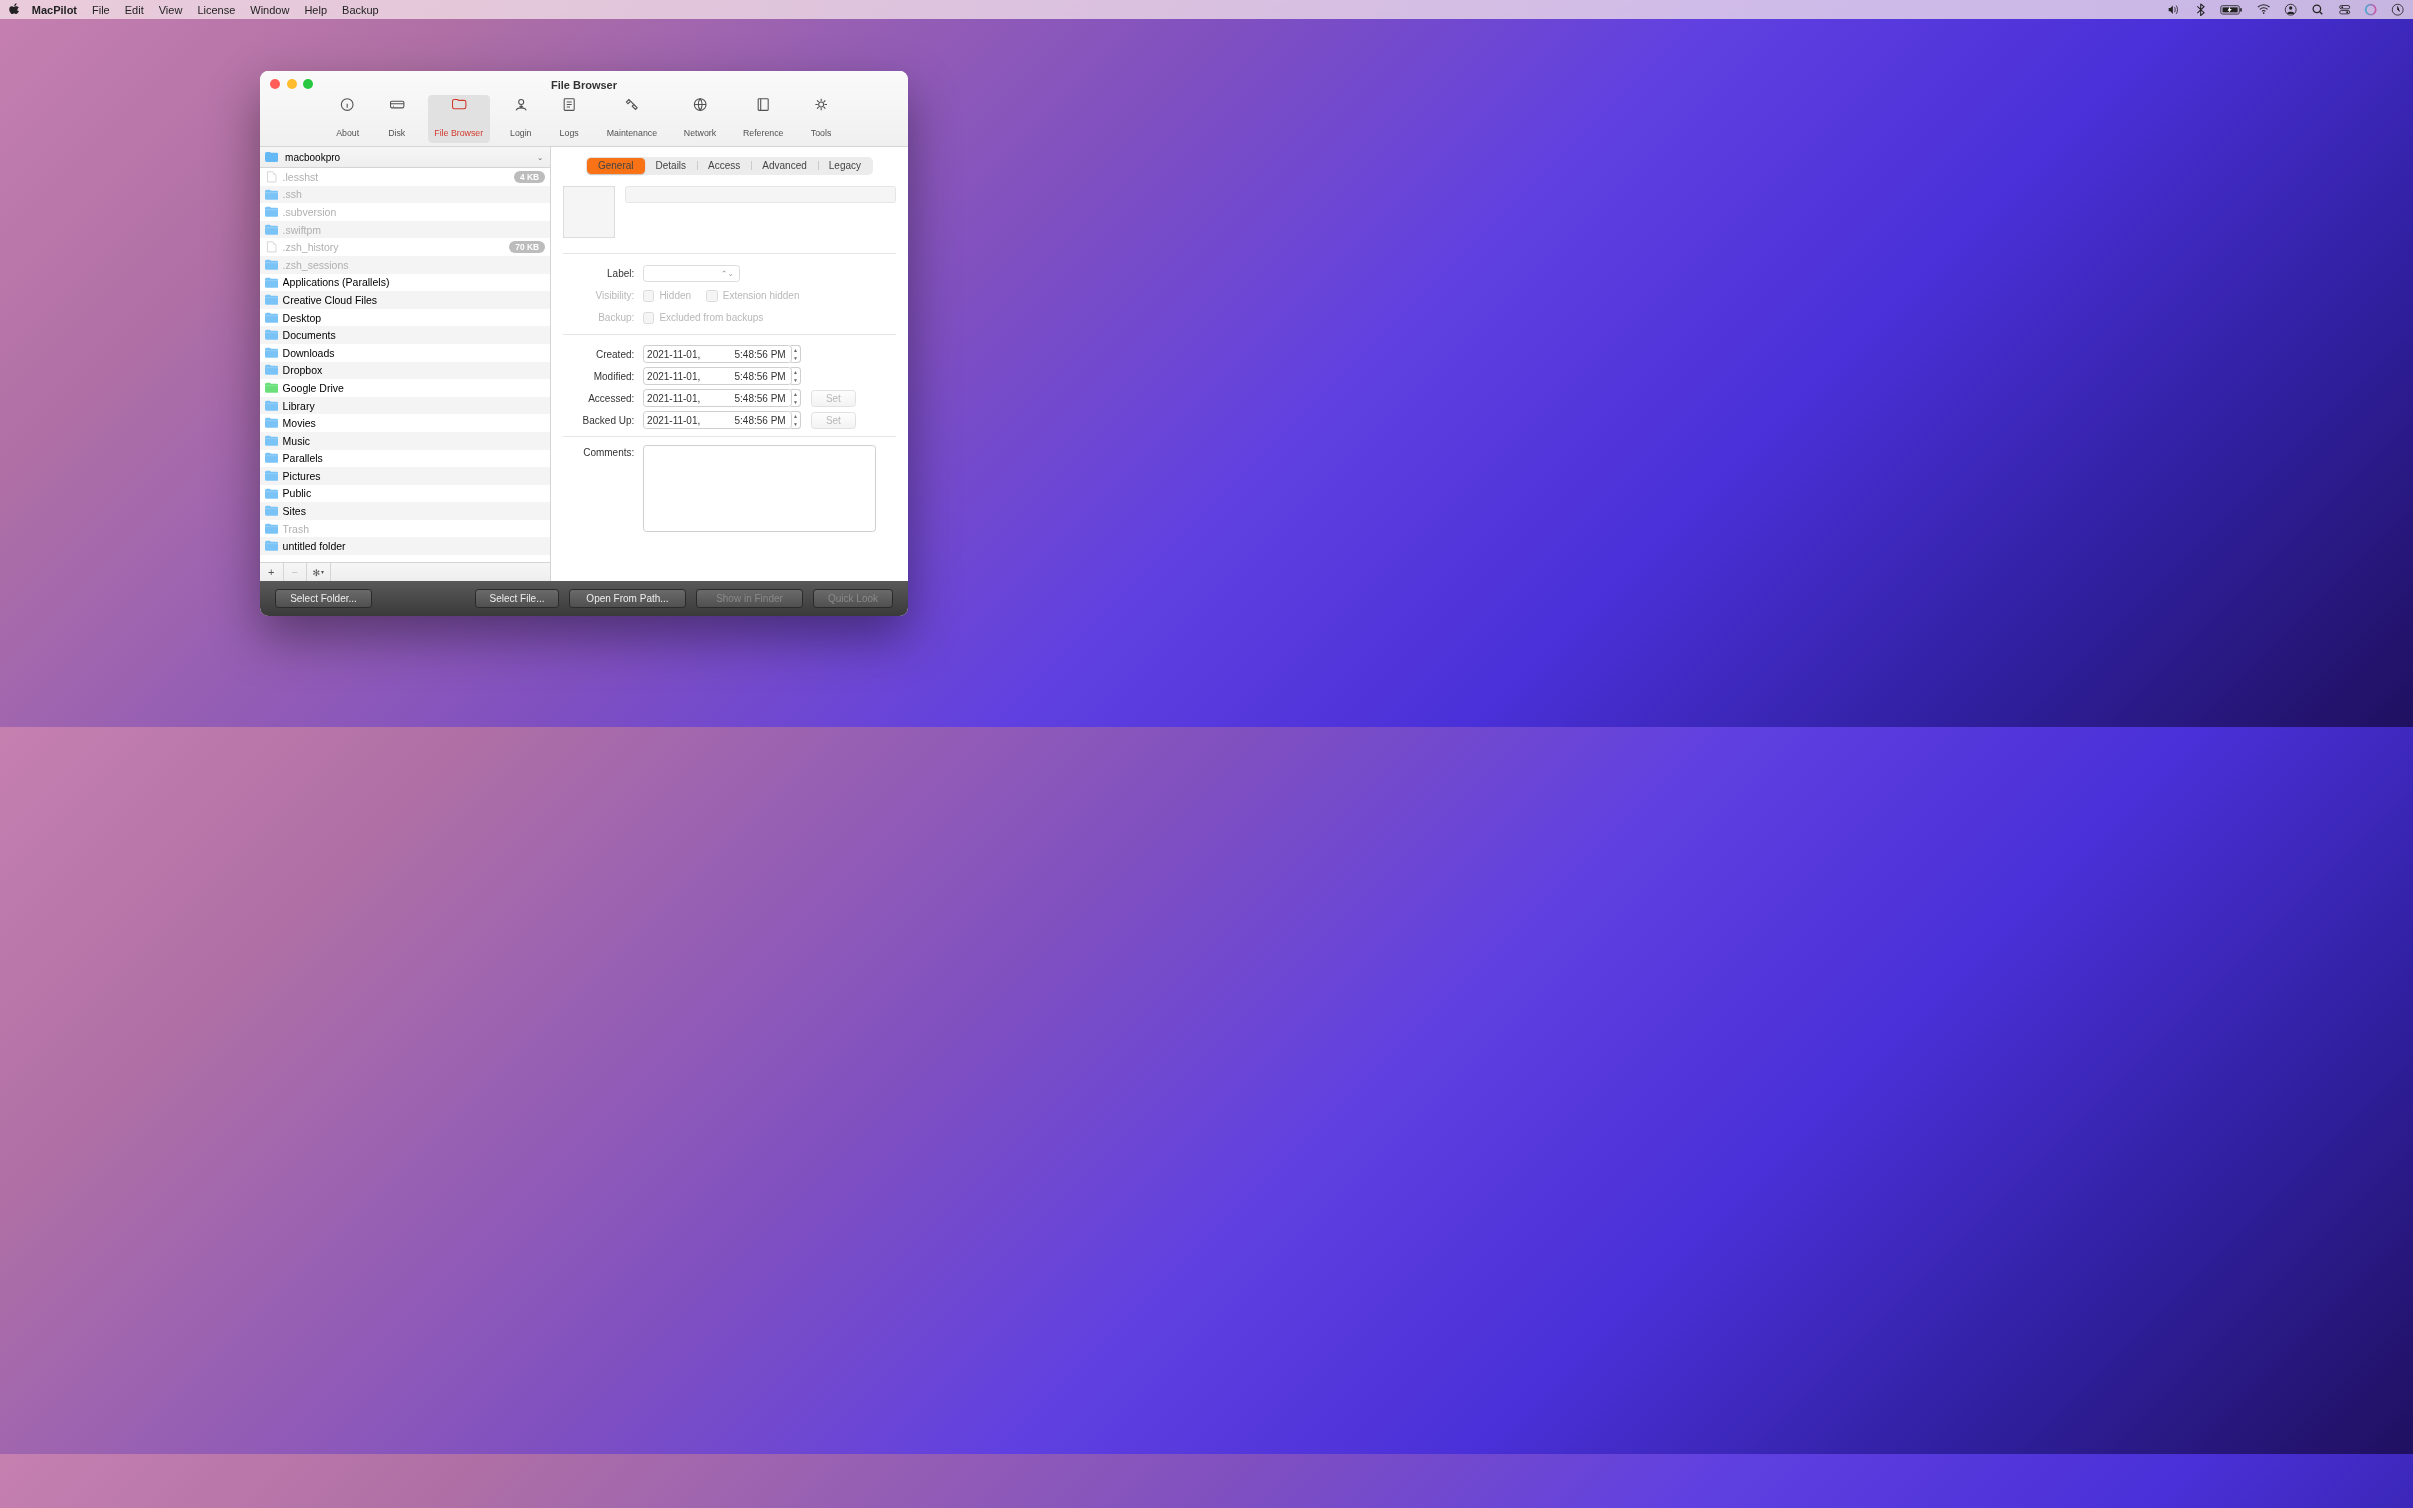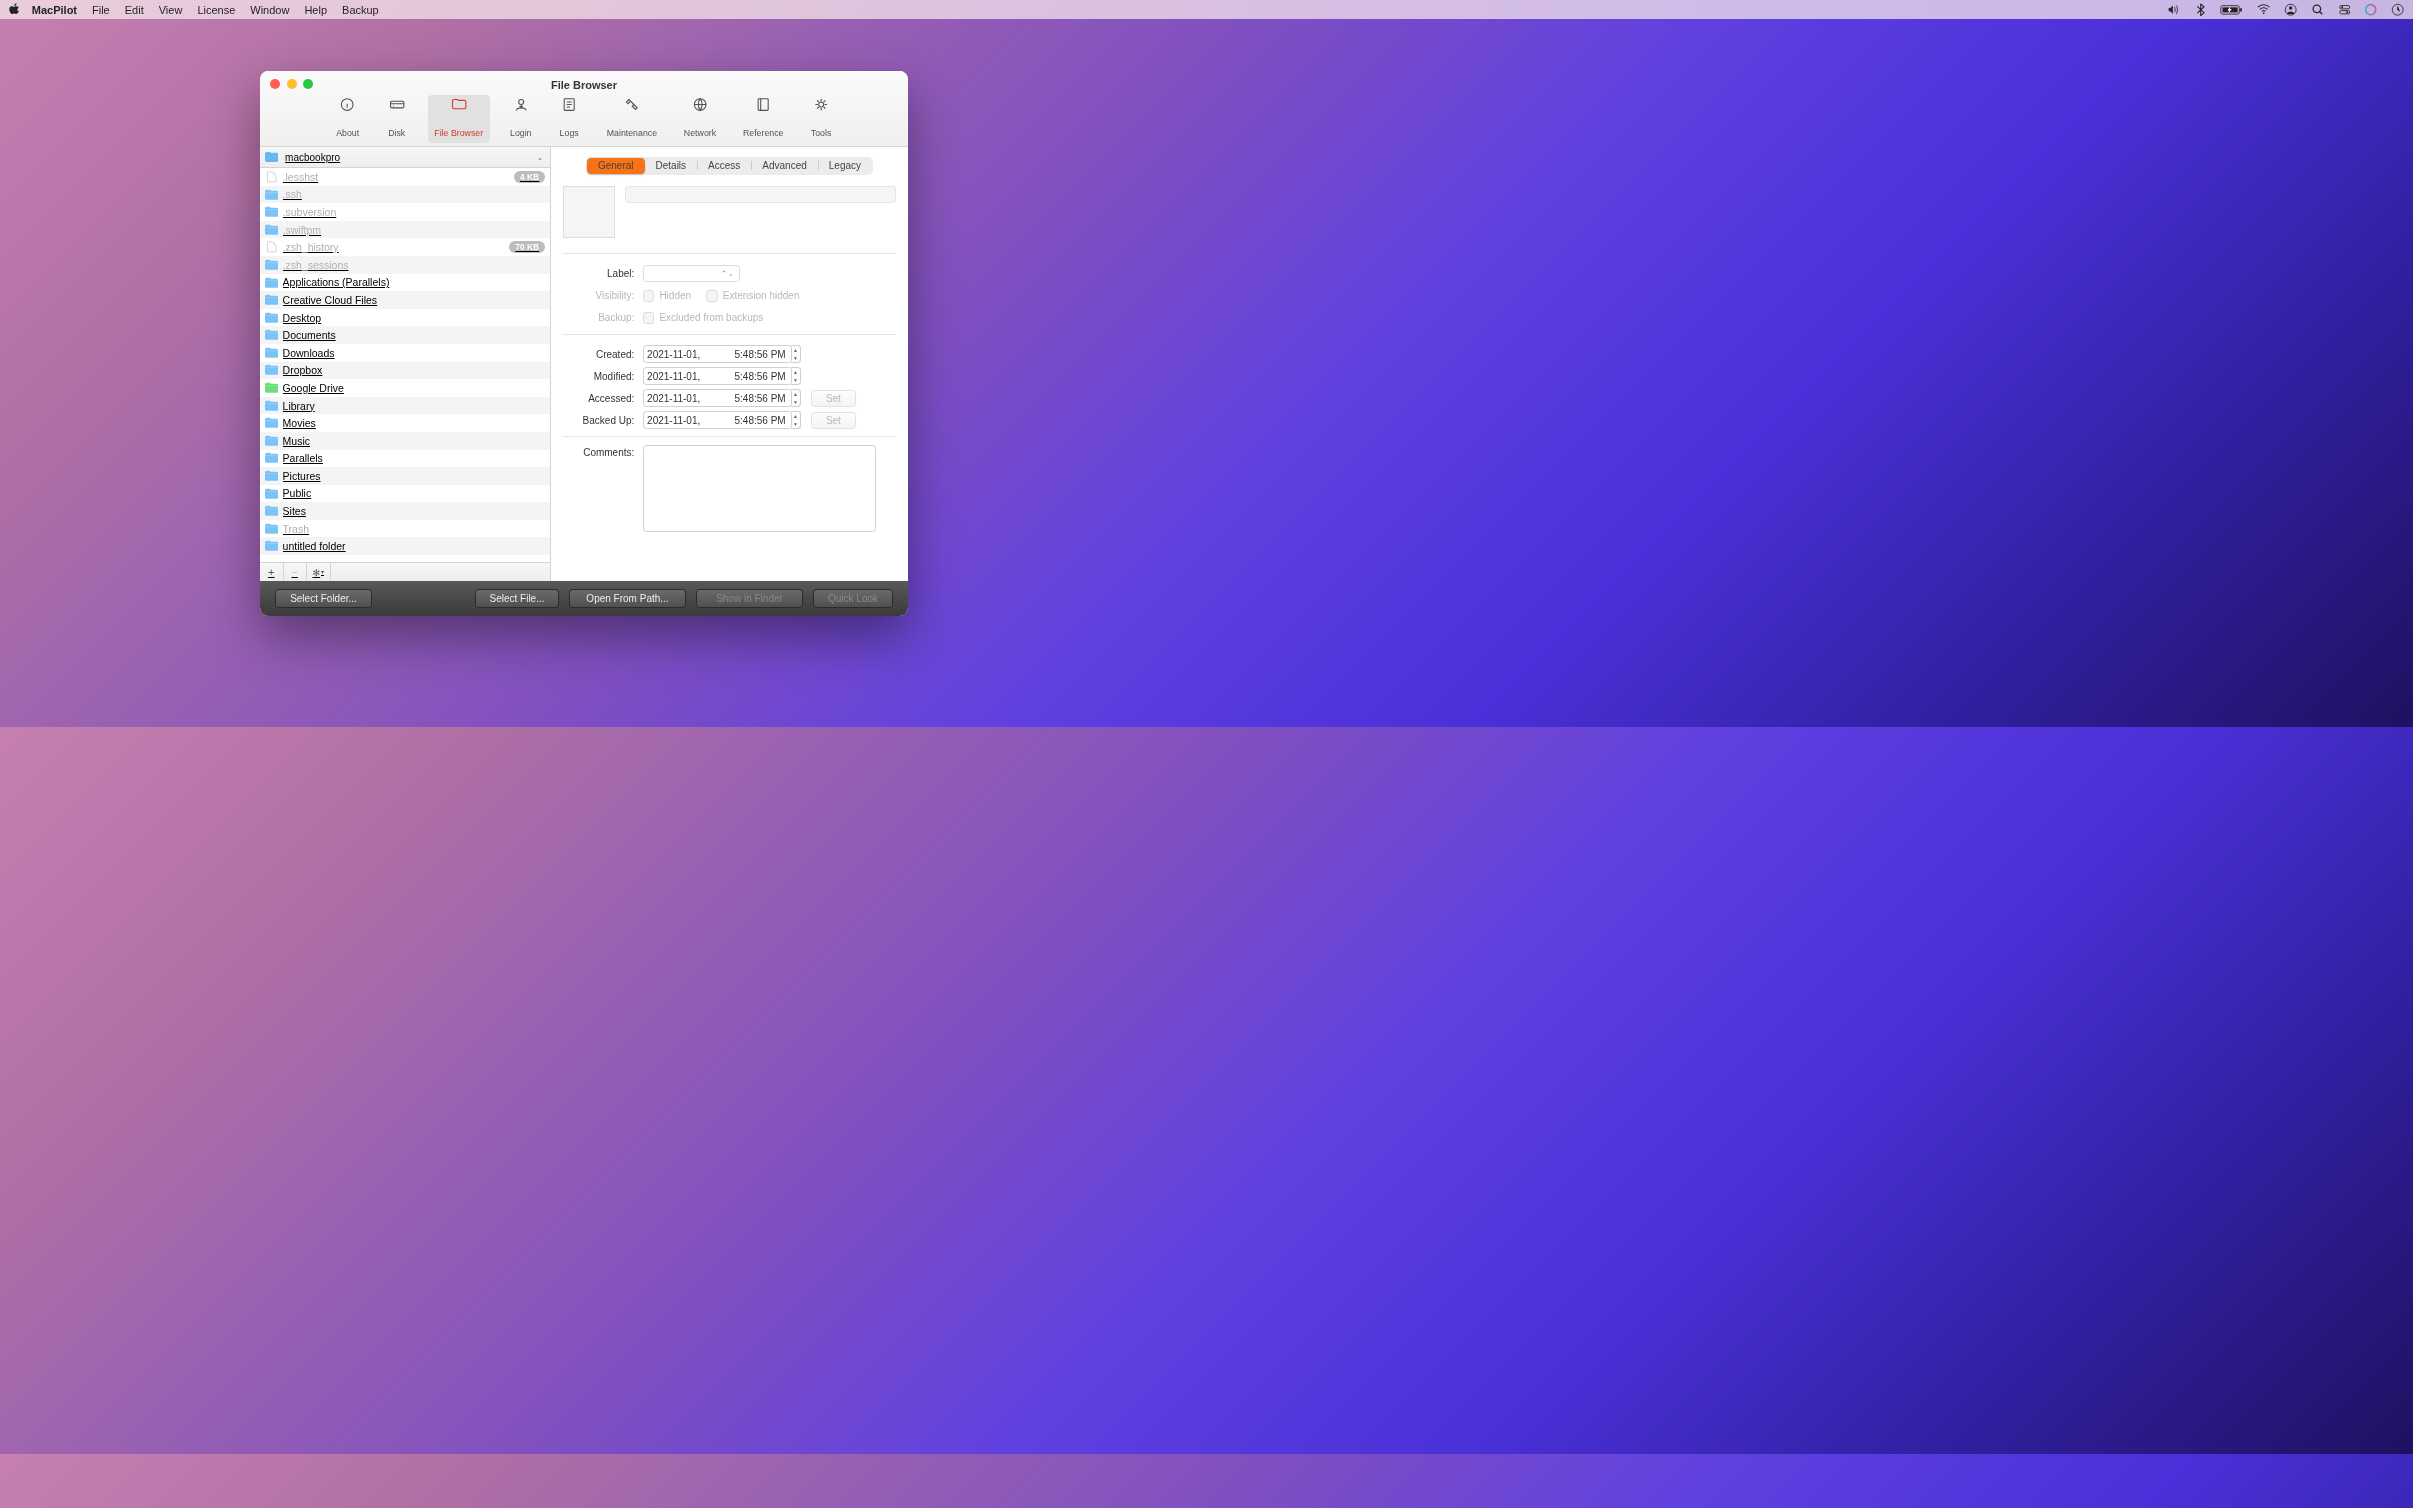--- a/index.html
+++ b/index.html
@@ -24,21 +24,21 @@
 .tb-item { display: flex; flex-direction: column; align-items: center; padding: 2.5px 6.7px 4.2px; border-radius: 4.2px; cursor: default; min-width: 35px; }
 .tb-item.active { background: #e1e1e1; }
 .tb-item svg { width: 18.4px; height: 15px; }
 .tb-item .lbl { font-size: 8.8px; color: #525252; margin-top: 16px; white-space: nowrap; }
 .tb-item.active .lbl { color: #d23a2e; }
 .tb-item.active svg { stroke: #d23a2e; fill: none; }
 .tb-item svg { stroke: #525252; fill: none; stroke-width: 1.3; }
 
 
 .body { flex: 1; display: flex; background: #fff; min-height: 0; }
-.left-pane { width: 291px; border-right: 0.8px solid #d5d5d5; display: flex; flex-direction: column; min-height: 0; text-decoration: underline;}
+.left-pane { width: 291px; border-right: 0.8px solid #d5d5d5; display: flex; flex-direction: column; min-height: 0;}
 .path-sel { height: 21px; background: linear-gradient(#f6f6f6,#eee); border-bottom: 0.8px solid #d5d5d5; display: flex; align-items: center; padding: 0 5px; font-size: 10px; position: relative; }
 .path-sel .fic { width: 13.4px; height: 10px; margin-right: 6.7px; }
 .path-sel .chev { position: absolute; right: 6.7px; font-size: 7.5px; color:#666; }
 .file-list { flex: 1; overflow-y: auto; font-size: 10.5px; }
 .file-list::-webkit-scrollbar { width: 10px; } .file-list::-webkit-scrollbar-thumb { background: #bcbcbc; border-radius: 5px; border:1.7px solid #fff; }
 .row { height: 17.6px; display: flex; align-items: center; padding: 0 5px; }
 .row:nth-child(even){ background:#f4f4f4; }
 .row.dim { color:#b0b0b0; }
 .row .fic { width: 13.4px; height: 11.7px; margin-right: 4.2px; flex-shrink:0; }
 .row .name { flex: 1; white-space: nowrap; overflow: hidden; text-overflow: ellipsis; }

